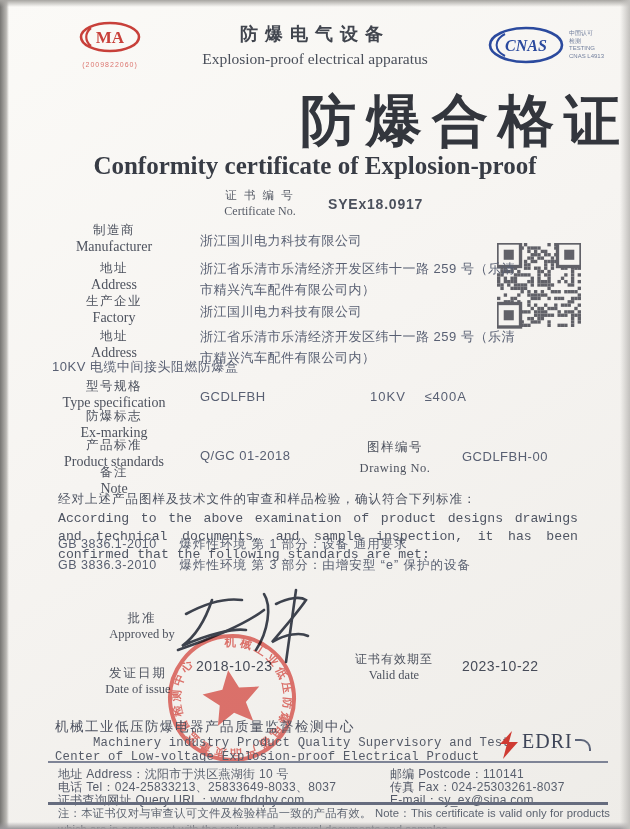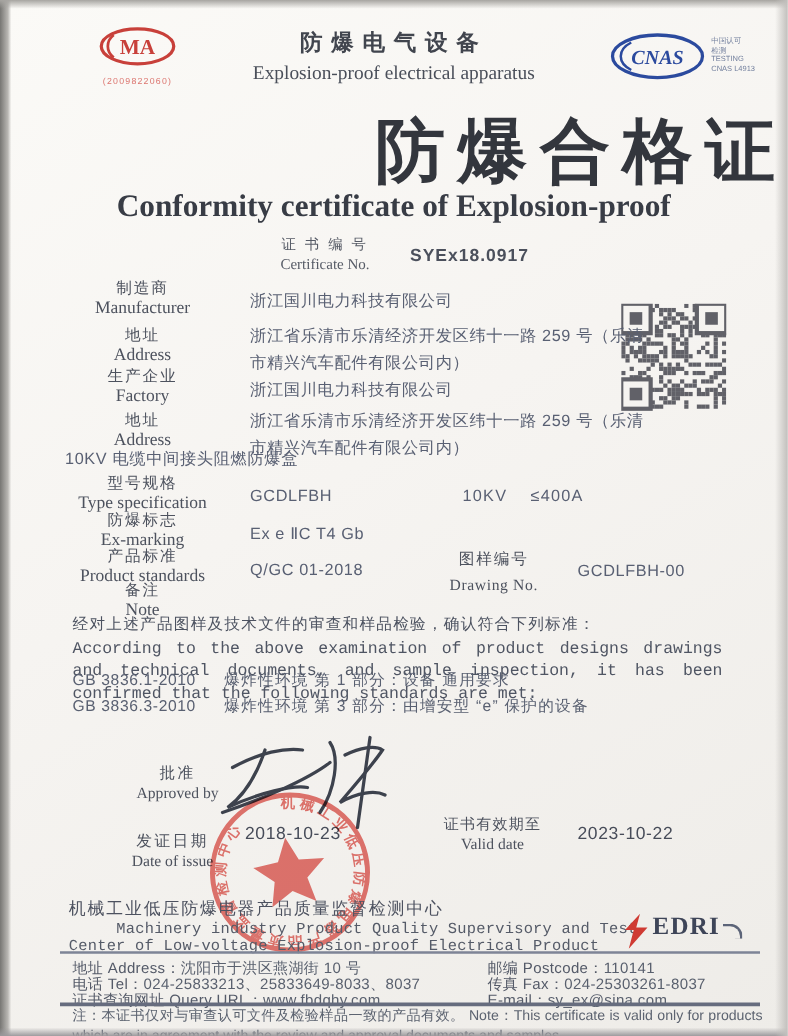--- a/index.html
+++ b/index.html
@@ -63,21 +63,21 @@
 
   .sig{left:168px;top:584px;}
   .stamp{left:164px;top:630px;opacity:.8;mix-blend-mode:multiply;transform:rotate(-8deg);}
 
   .org{left:55px;color:#4d5260;}
   .org-cn{top:718px;font-size:13.5px;letter-spacing:1.5px;}
   .org-en{font-family:"Liberation Mono",monospace;font-size:12.3px;color:#555b68;letter-spacing:.2px;}
   .org-en1{top:736px;padding-left:38px;}
   .org-en2{top:750px;}
   .sedri{left:498px;top:731px;display:flex;align-items:flex-start;gap:2px;}
-  .sedri-txt{font-family:"Liberation Serif",serif;font-size:20px;font-weight:bold;color:#3e4558;letter-spacing:1px;line-height:1;}
+  .sedri-txt{font-family:"Liberation Serif",serif;font-size:20px;font-weight:normal;color:#3e4558;letter-spacing:1px;line-height:1;}
   .sedri-curve{width:14px;height:10px;border:2px solid #5c6478;border-left:none;border-bottom:none;border-radius:0 10px 0 0;margin-top:8px;}
 
   .rule1{left:48px;top:761px;width:560px;height:2px;background:#7e8496;}
   .rule2{left:48px;top:802px;width:560px;height:2.5px;background:#666c7e;}
   .foot{font-size:12px;color:#59606e;letter-spacing:.3px;}
   .foot .lbl{color:#545a68;}
   .fl1{top:766px;} .fl2{top:779px;} .fl3{top:792px;}
   .foot-left{left:58px;} .foot-right{left:390px;}
   .note-line{left:58px;top:806px;width:552px;font-size:11.3px;line-height:1.4;color:#5c6370;text-align:justify;}
 
@@ -392,21 +392,20 @@
     <div class="fvalue tight">
       <span>GCDLFBH</span>
       <span class="spec-extra">10KV　 ≤400A</span>
     </div>
   </div>
   <div class="frow" style="top:408px">
     <div class="flabel">
         <div class="cn">防爆标志</div>
         <div class="en">Ex-marking</div>
       </div>
-    <div class="fvalue tight">Ex e ⅡC T4 Gb</div>
   </div>
   <div class="frow" style="top:437px">
     <div class="flabel">
         <div class="cn">产品标准</div>
         <div class="en">Product standards</div>
       </div>
     <div class="fvalue tight">
       <span>Q/GC 01-2018</span>
       <span class="sub-label">
         <span class="cn" style="display:block">图样编号</span>

